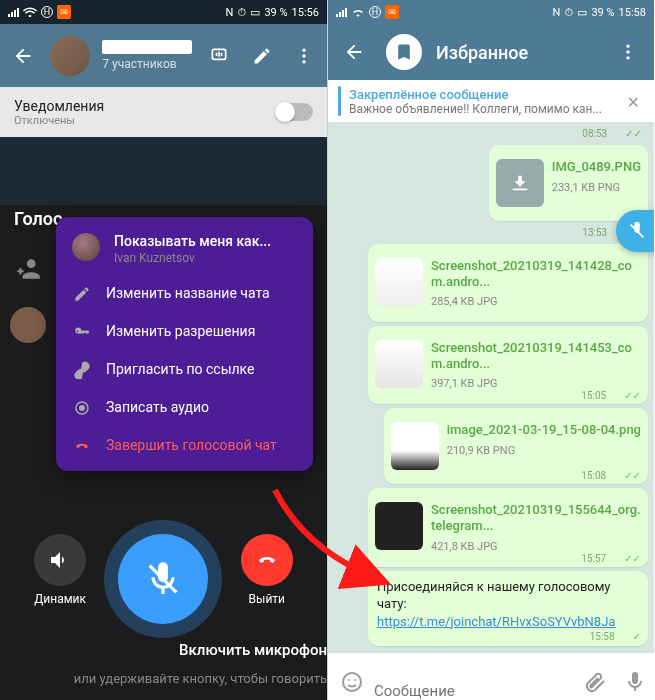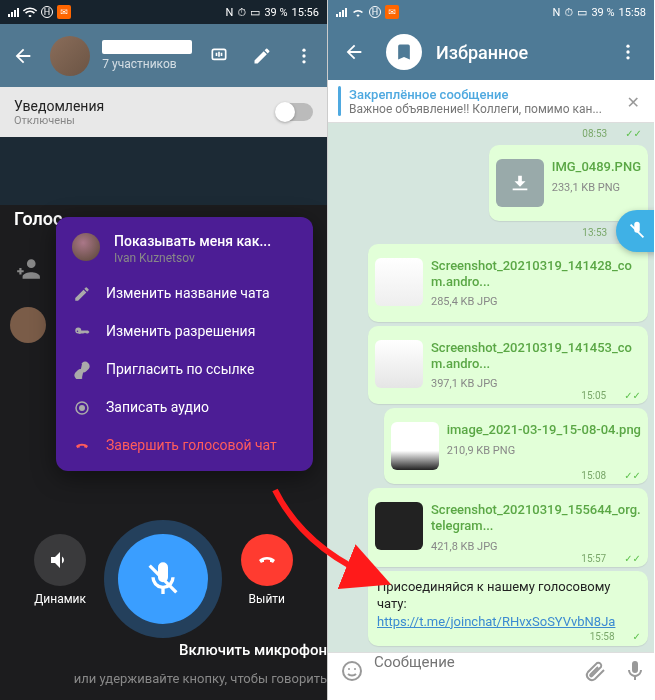--- a/index.html
+++ b/index.html
@@ -63,21 +63,21 @@
 .thumb{width:48px;height:48px;border-radius:6px;background:#ddd;flex-shrink:0;background-size:cover}
 .thumb.dl{background:#9aa;display:flex;align-items:center;justify-content:center;color:#fff}
 .fi .fn{color:#5aa745;font-size:13px;font-weight:500;word-break:break-all;line-height:1.2}
 .fi .fs{color:#888;font-size:11px;margin-top:6px}
 .meta{position:absolute;bottom:3px;right:7px;font-size:10px;color:#7aa86a;display:flex;align-items:flex-start;gap:18px}
 .checks{color:#5dc04c}
 .time-only{background:transparent;box-shadow:none;padding:2px 6px}
 .time-only .meta{position:static}
 .text-bubble{display:block;font-size:13px;color:#222;line-height:1.35;padding:7px 9px 16px}
 .text-bubble a{color:#3b8bd1;text-decoration:underline}
-.composer{position:absolute;bottom:0;left:0;right:0;height:48px;background:#fff;display:flex;align-items:flex-start;padding:0 6px;gap:4px;border-top:1px solid #ddd}
+.composer{position:absolute;bottom:0;left:0;right:0;height:48px;background:#fff;display:flex;align-items:flex-end;padding:0 6px;gap:4px;border-top:1px solid #ddd}
 .composer input{flex:1;border:none;outline:none;font-size:15px;color:#333;background:transparent}
 .composer .cb{color:#999;padding:6px;cursor:pointer}
 .mic-fab{position:absolute;right:-4px;top:210px;width:42px;height:42px;border-radius:50% 0 0 50%;background:#3fb1e6;display:flex;align-items:center;justify-content:center;color:#fff;box-shadow:0 2px 6px rgba(0,0,0,.25)}
 .arrow{position:absolute;top:480px;left:265px;width:130px;height:110px;pointer-events:none;z-index:50}
 svg{display:block}
 </style>
 </head>
 <body>
 
 <div class="phone left">

